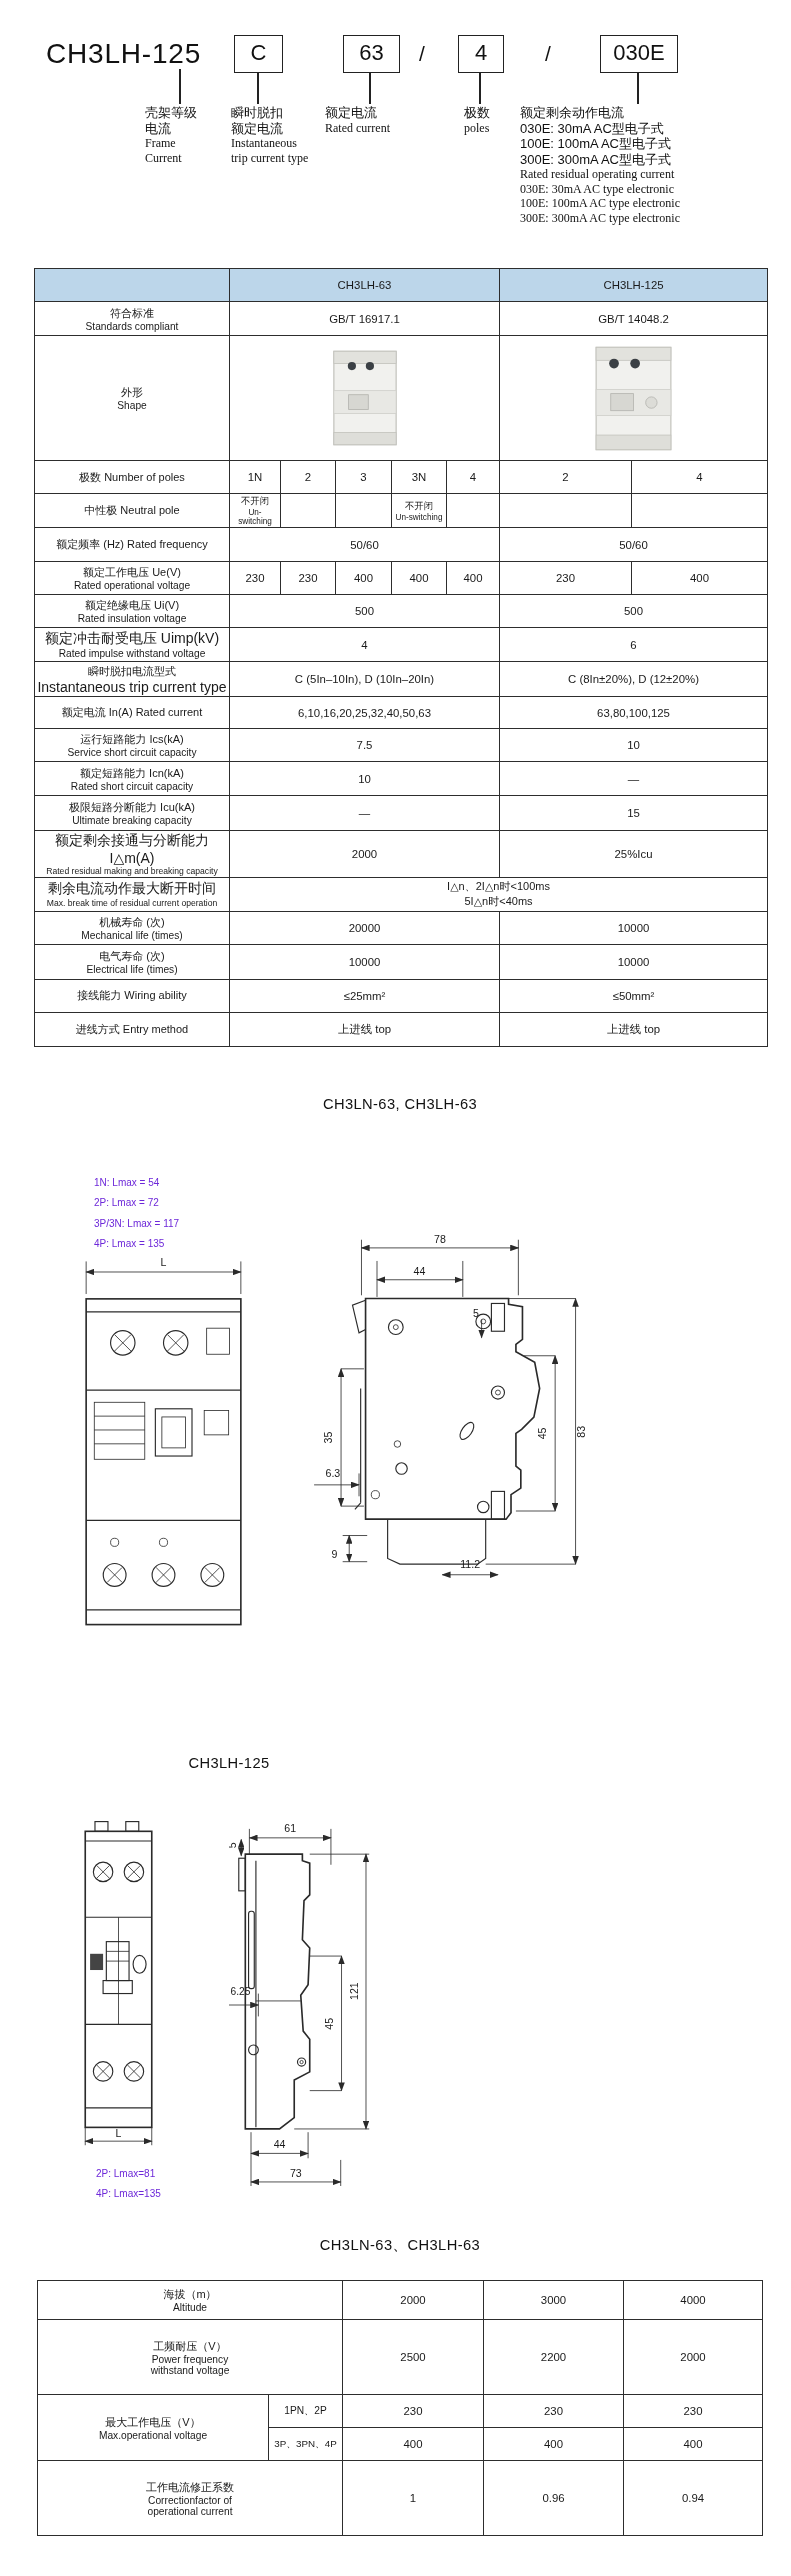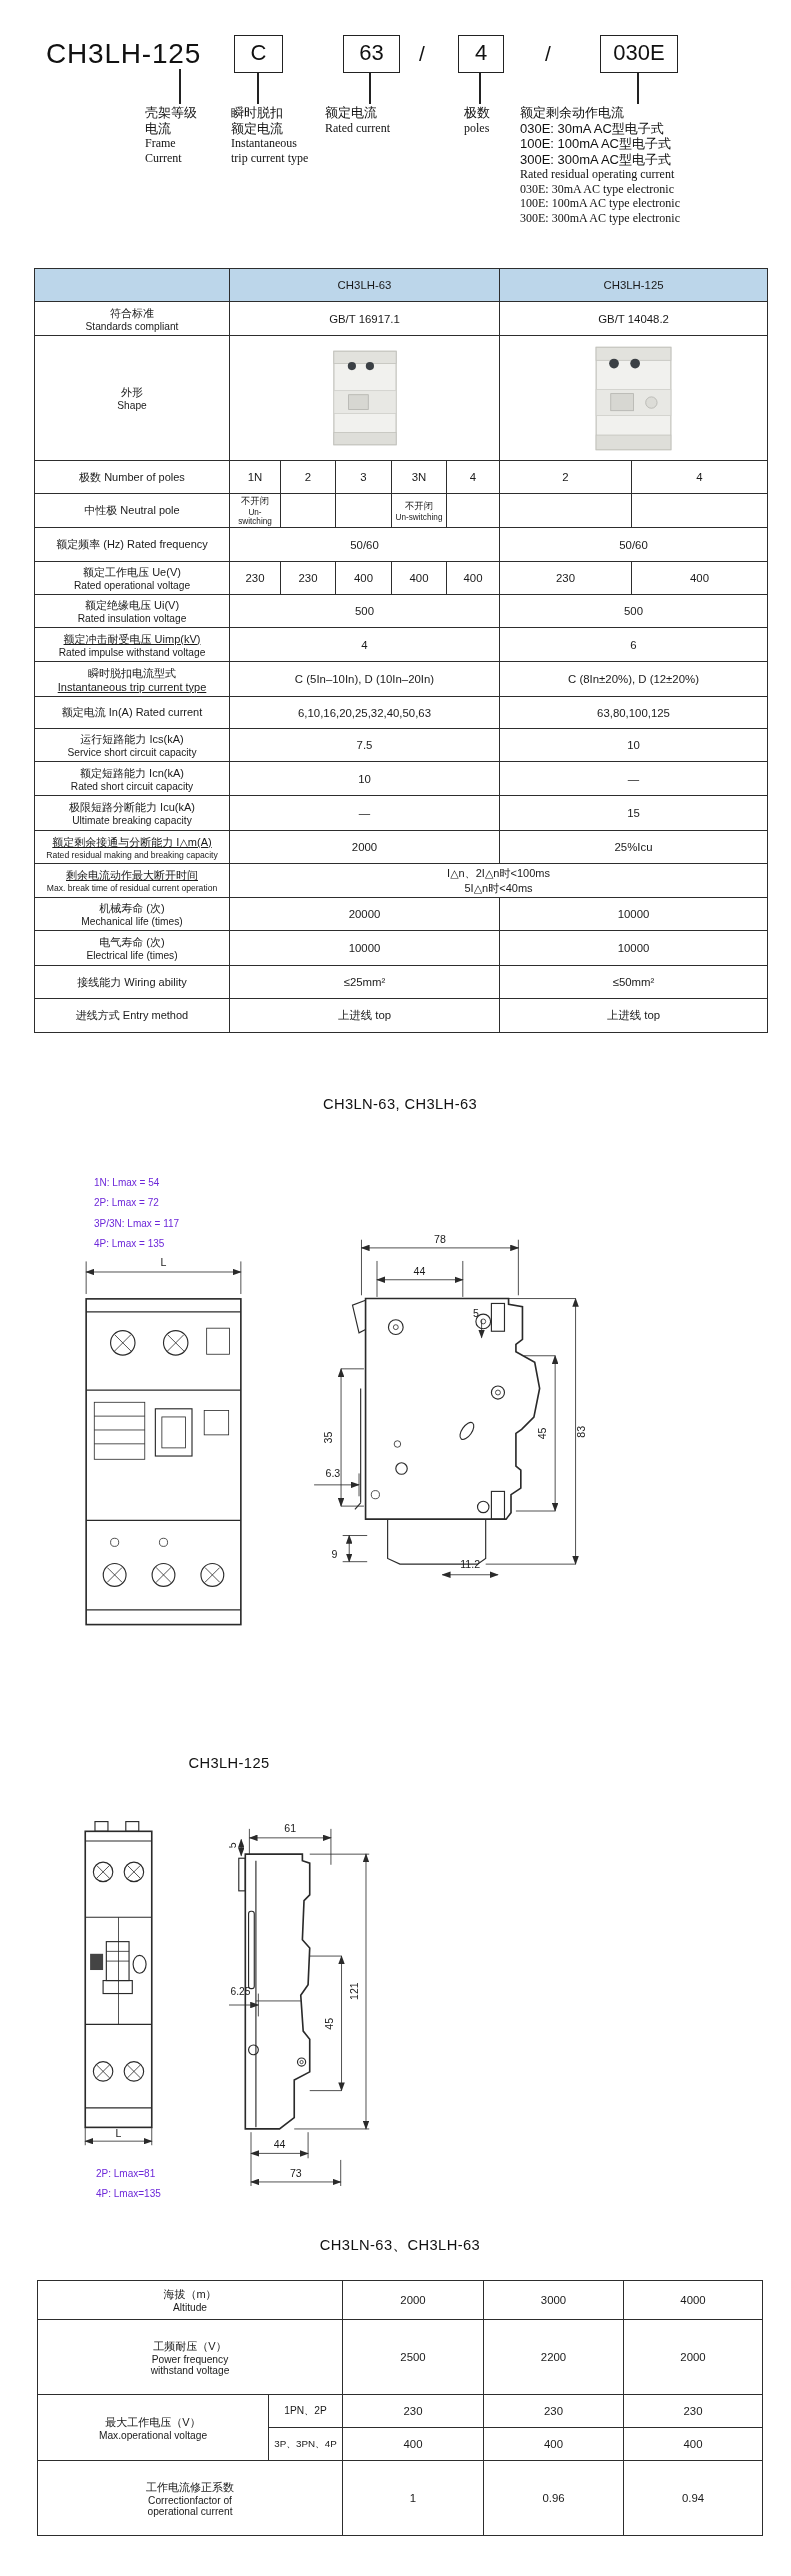--- a/index.html
+++ b/index.html
@@ -15,21 +15,21 @@
   .ann span{display:block;}
   .ann .en{font-family:Liberation Serif, serif;font-size:12px;line-height:14.7px;}
   
   table{border-collapse:collapse;table-layout:fixed;}
   .spec td{border:1.6px solid #2d2d2d;text-align:center;vertical-align:middle;padding:0.8px 1.6px;
            font-size:11.4px;overflow:hidden;}
   .hdr{background:#BCD6EA;font-size:12.2px;}
   .lab .l1{display:block;font-size:11px;}
   .lab .l2{display:block;font-size:10.2px;}
   .lab .sm{font-size:8.6px;}
-  .lab .sz{font-size:11px;text-decoration:underline;}
+  .lab .sz{font-size:14px;}
   .nz{display:block;font-size:9.4px;}
   .ne{display:block;font-size:8.2px;}
   .bl{display:block;font-size:11px;line-height:14.7px;}
   
   .sectitle{font-size:14.7px;letter-spacing:0.4px;text-align:center;color:#111;}
   
   svg{display:block;}
   svg text{font-family:"Liberation Sans","DejaVu Sans",sans-serif;font-size:13px;fill:#1a1a1a;}
   .lmax{font-size:10px;line-height:20.4px;color:#6d28d9;white-space:nowrap;}
   .lmax span{display:block;}

